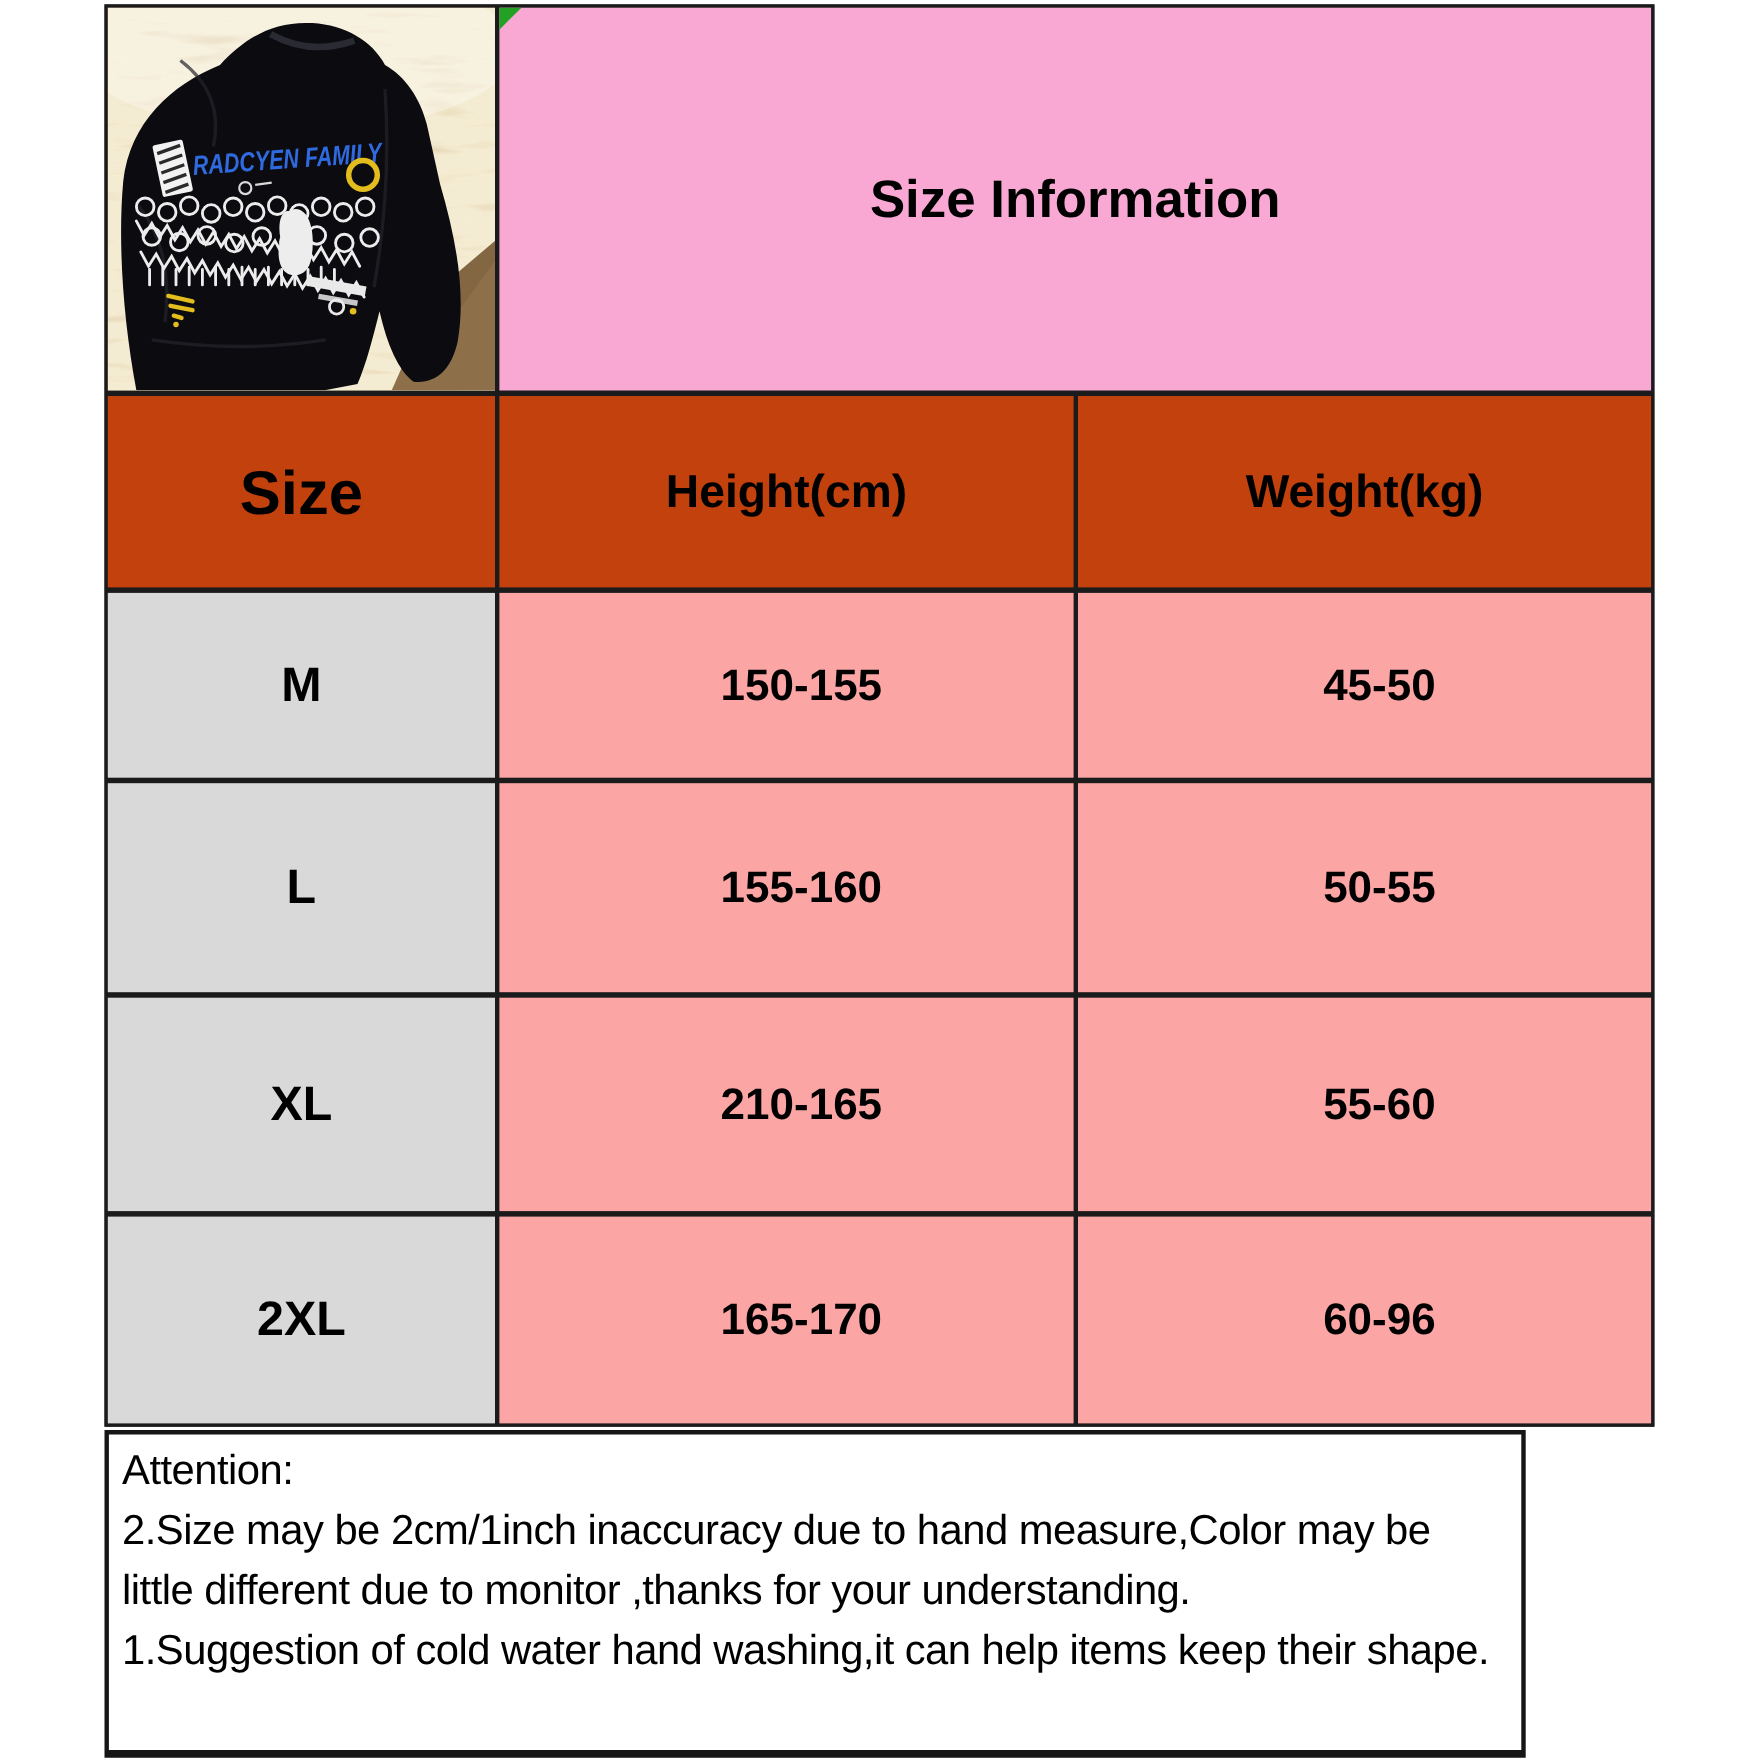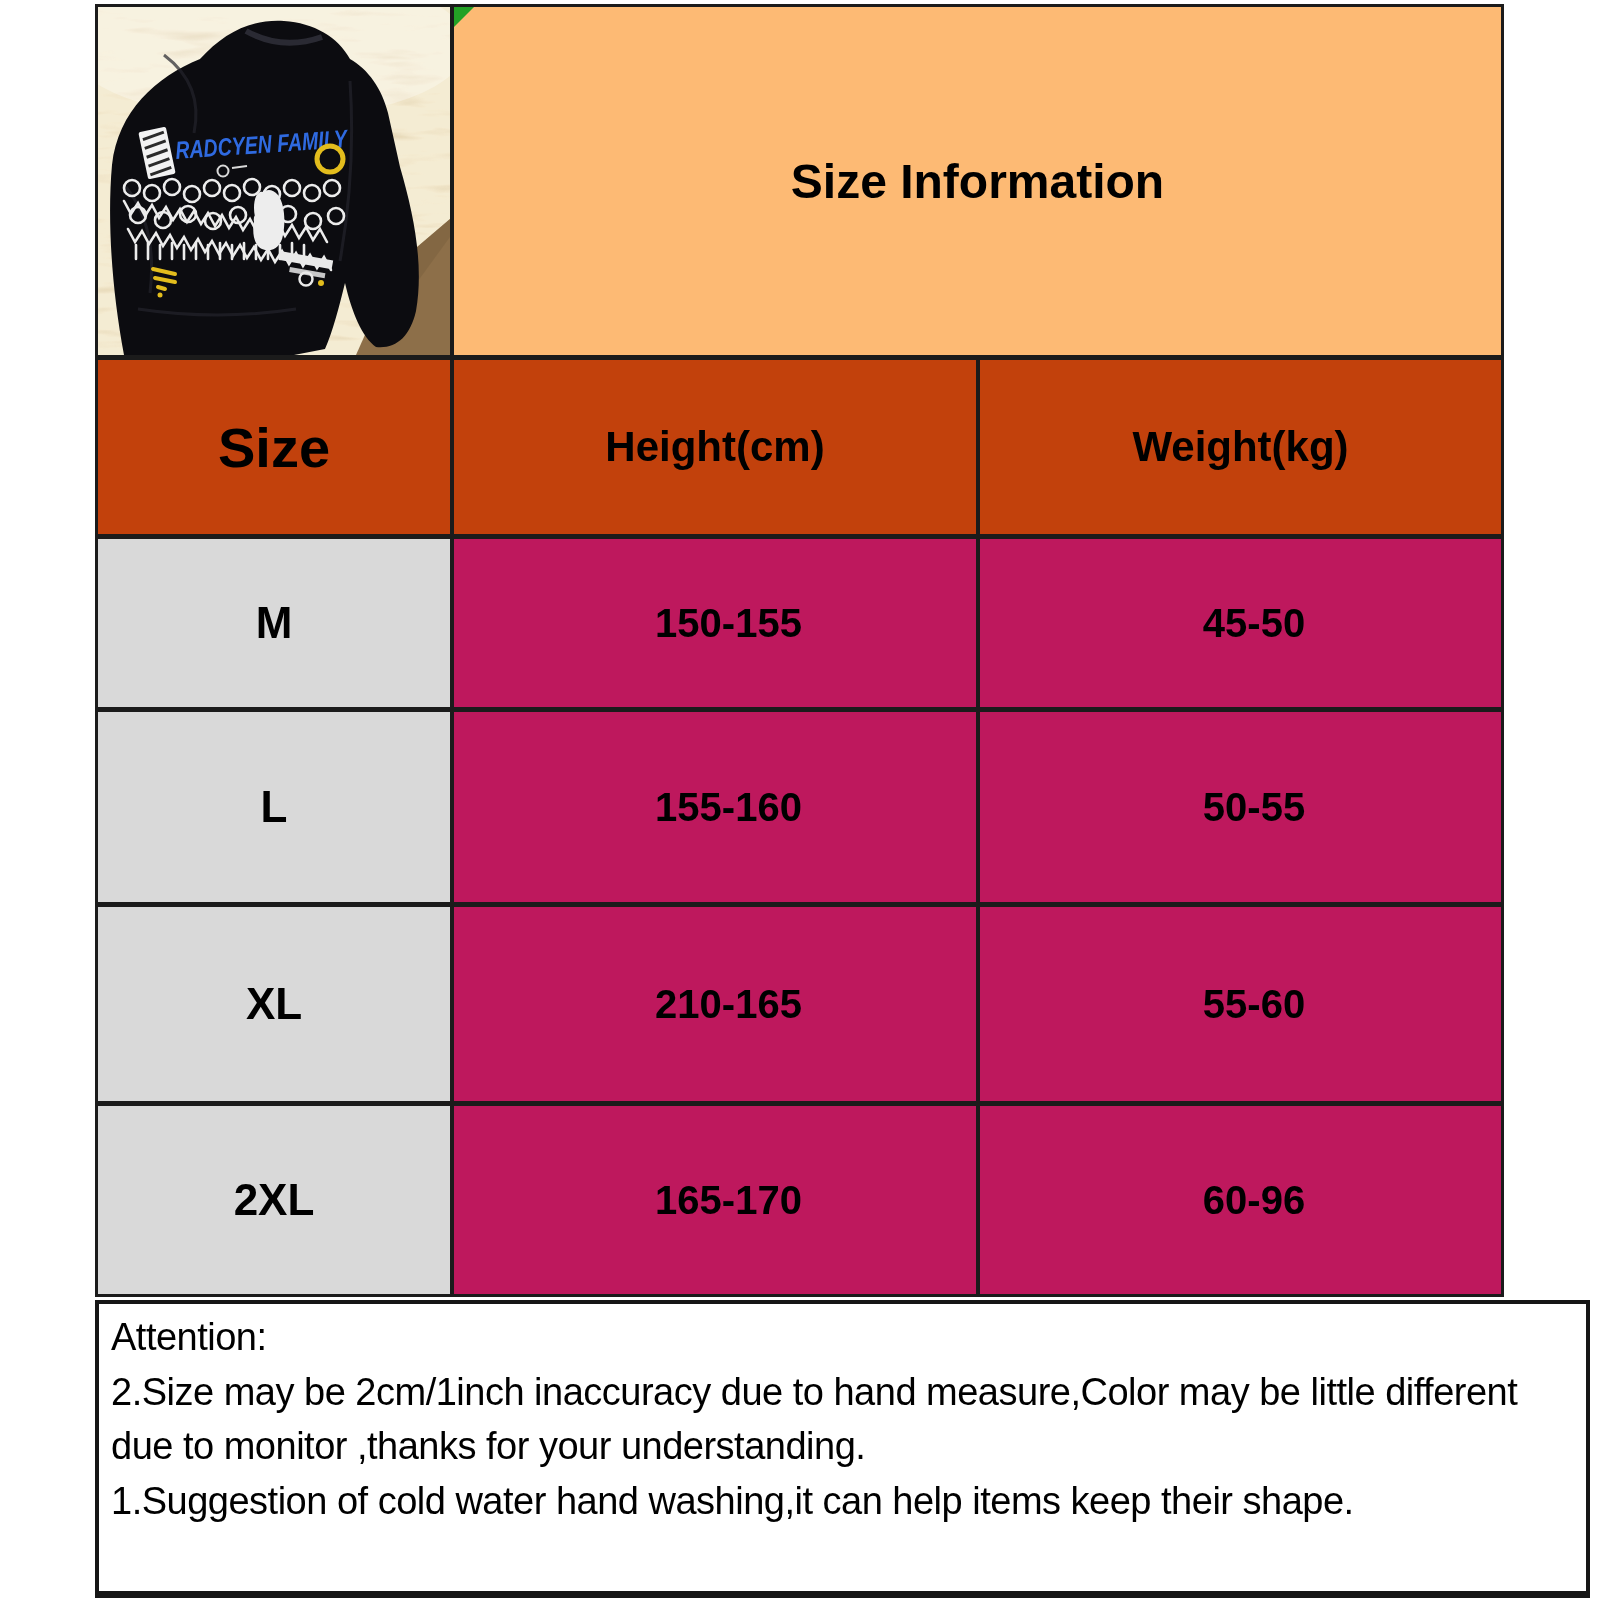--- a/index.html
+++ b/index.html
@@ -37,41 +37,41 @@
   }
   .img-cell {
     background: #d8c49c;
     padding: 0;
     overflow: hidden;
     display: block;
   }
   .img-cell svg { display: block; }
   .title-cell {
     grid-column: 2 / 4;
-    background: #fdba74;
+    background: #f9a8d4;
     font-size: 48px;
     position: relative;
   }
   .corner-flag {
     position: absolute;
     top: 0;
     left: 0;
     width: 0;
     height: 0;
     border-top: 20px solid #23a125;
     border-right: 20px solid transparent;
   }
   .head { background: #c2410c; font-size: 42px; }
   .size-head { font-size: 56px; }
   .size-col { background: #d9d9d9; font-size: 44px; }
-  .val { background: #be185d; font-size: 40px; padding-left: 27px; }
+  .val { background: #fca5a5; font-size: 40px; padding-left: 27px; }
   
   .attention {
     margin-top: 3px;
-    width: 1495px;
+    width: 1292px;
     box-sizing: border-box;
     border: 4px solid #161616;
     border-bottom-width: 7px;
     min-height: 298px;
     padding: 6px 16px 0 12px;
     font-size: 38px;
     line-height: 1.44;
     letter-spacing: -0.5px;
   }
   .attention div { margin: 0; }

